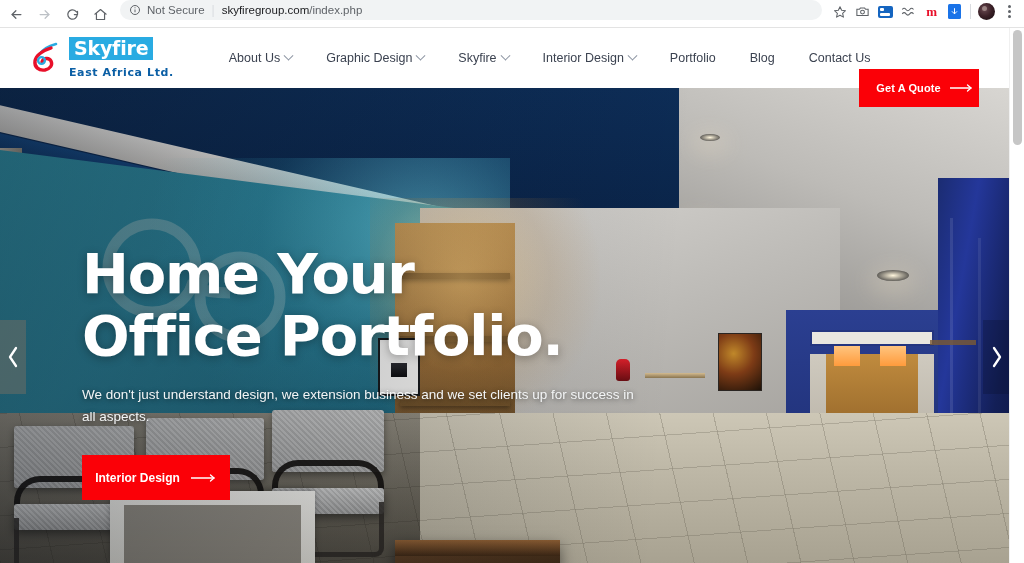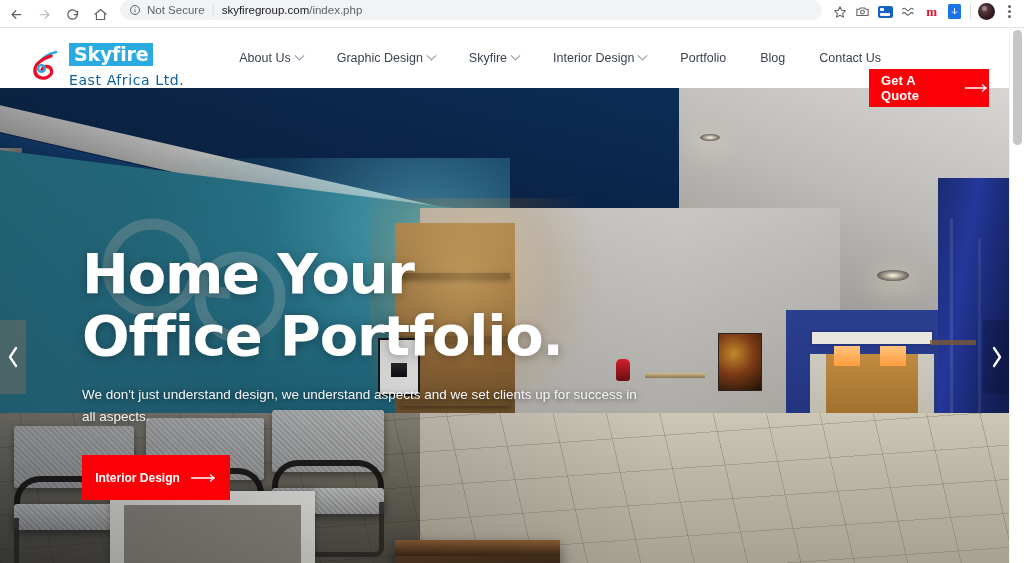--- a/index.html
+++ b/index.html
@@ -54,48 +54,48 @@
   .avatar-btn::after{content:"";position:absolute;left:3.5px;top:3px;width:5px;height:5px;border-radius:50%;background:#cbb9b2;opacity:.55;}
   .kebab{ display:flex; flex-direction:column; gap:2px; align-items:center; }
   .kebab i{ width:3px;height:3px;border-radius:50%;background:#5f6368;display:block; }
 
   
   .viewport{ position:absolute; left:0; top:28px; width:1024px; height:535px; overflow:hidden; background:#fff;}
 
   
   .site-header{
     position:absolute; left:0; top:0; width:1009px; height:60px;
-    background:#ffffff; display:flex; align-items:flex-end; z-index:30;
+    background:#ffffff; display:flex; align-items:center; z-index:30;
   }
   .logo{ margin-left:30px; display:flex; align-items:center; gap:5px; }
   .logo-mark{ position:relative; width:34px; height:32px; flex:0 0 auto; }
   .logo-text{ display:flex; flex-direction:column; align-items:flex-start; }
   .logo-name{
     background:#29abe2; color:#ffffff; font-weight:bold; font-size:19px;
     line-height:20px; padding:1px 5px 2px 5px; letter-spacing:-0.2px;
     font-family:"DejaVu Sans", sans-serif;
   }
   .logo-sub{
-    color:#0b5fa5; font-weight:normal; font-size:14px; letter-spacing:0.6px;
+    color:#0b5fa5; font-weight:bold; font-size:11px; letter-spacing:0.6px;
     margin-top:6px; font-family:"DejaVu Sans", sans-serif;
   }
 
   .mainnav{ display:flex; align-items:center; margin-left:38px; gap:0; }
   .navitem{
     display:flex; align-items:center; gap:5px;
     font-size:12.5px; color:#3b4250; padding:0 17px; height:60px;
     line-height:60px; white-space:nowrap;
   }
   .chev{ display:inline-block; width:7px; height:7px; border-right:1.3px solid #8b93a1;
     border-bottom:1.3px solid #8b93a1; transform:rotate(45deg) translate(-2px,-2px); }
 
   .quote-btn{
-    position:absolute; right:20px; top:41px; height:38px; width:120px;
+    position:absolute; right:30px; top:41px; height:38px; width:120px;
     background:#fb0007; color:#fff; display:flex; align-items:center; justify-content:center;
-    gap:9px; font-size:13px; font-weight:bold; letter-spacing:0.1px;padding-left:12px;
+    gap:9px; font-size:11px; font-weight:bold; letter-spacing:0.1px;padding-left:12px;
   }
   .arrow-long{ display:inline-flex; align-items:center; }
 
   
   .hero{
     position:absolute; left:0; top:60px; width:1009px; height:475px; overflow:hidden;
     background:#0a1b33;
   }
   .hero-photo{ position:absolute; inset:0; }
 
@@ -566,21 +566,21 @@
 
       <div class="hero-dark"></div>
     </div>
 
     <div class="hero-copy">
       <div class="hero-title">
         <div>Home Your</div>
         <div>Office Portfolio.</div>
       </div>
       <div class="hero-sub">
-        <div>We don't just understand design, we understand aspects and we set clients up for success in</div>
+        <div>We don't just understand design, we extension business and we set clients up for success in</div>
         <div>all aspects.</div>
       </div>
       <div class="hero-cta">
         <span>Interior Design</span>
         <span class="arrow-long">
           <svg width="26" height="8" viewBox="0 0 26 8" fill="none" stroke="#fff" stroke-width="1.3" stroke-linecap="round" stroke-linejoin="round">
               <line x1="0" y1="4" x2="23" y2="4"></line>
               <polyline points="19.5 1 23 4 19.5 7"></polyline>
             </svg>
         </span>

